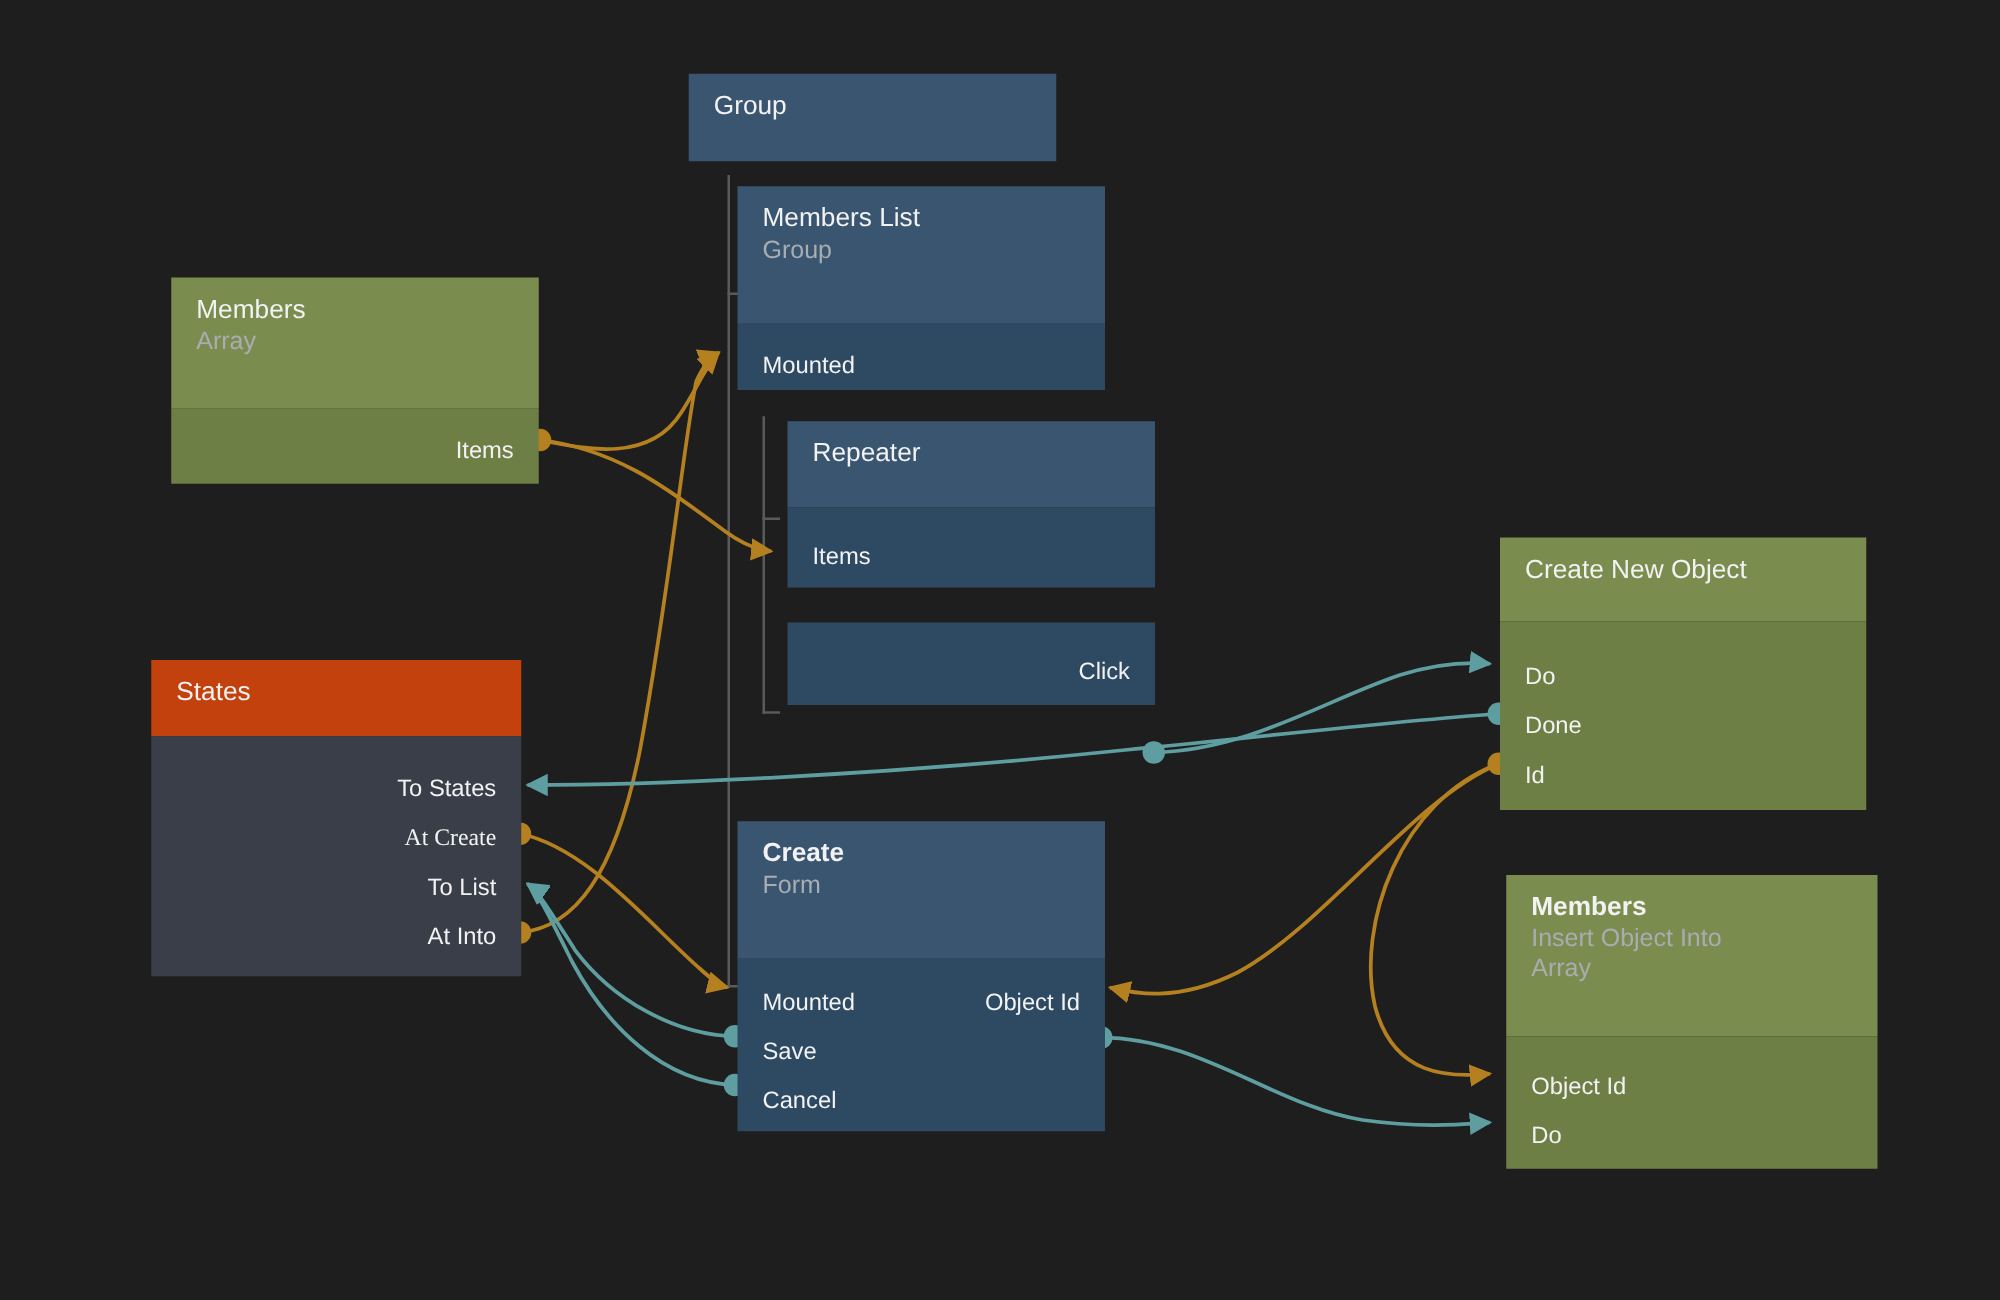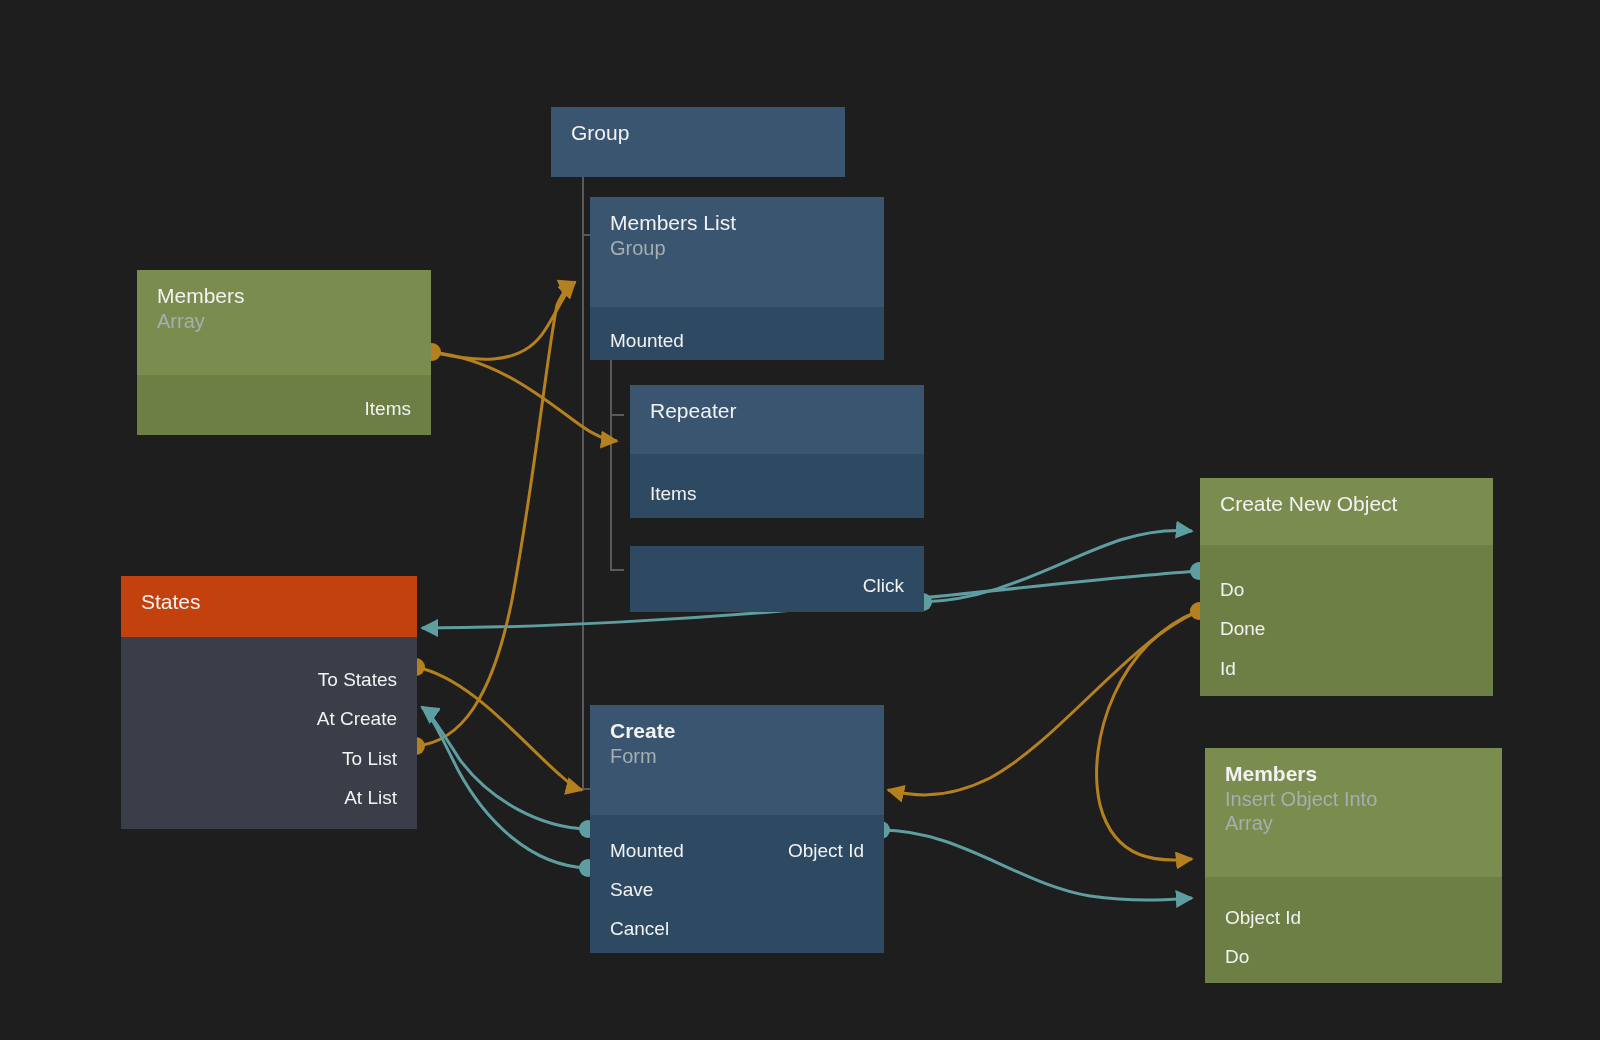--- a/index.html
+++ b/index.html
@@ -1,20 +1,20 @@
 <!DOCTYPE html>
 <html><head>
 <meta charset="utf-8">
 <style>
   html,body{margin:0;padding:0;background:#1e1e1e;}
   body{width:1600px;height:1040px;overflow:hidden;
        font-family:"Liberation Sans","DejaVu Sans",sans-serif;}
   #canvas{position:relative;width:1600px;height:1040px;background:#1e1e1e;}
   #wires{position:absolute;left:0;top:0;width:1600px;height:1040px;pointer-events:none;}
-  .node{position:absolute;box-sizing:border-box;margin-top:48px;}
+  .node{position:absolute;box-sizing:border-box;}
   .nhead{box-sizing:border-box;padding:14px 20px 12px 20px;}
   .nbody{box-sizing:border-box;}
   .ntitle{font-size:21px;color:#f2f2f2;line-height:1.18;}
   .ntitle.bold{font-weight:bold;}
   .nsub{font-size:20px;color:#a8adb2;line-height:1.22;}
   .port{position:absolute;font-size:19px;color:#f2f2f2;white-space:nowrap;line-height:1;}
   .port.left{left:20px;}
   .port.right{right:20px;text-align:right;}
   
   .blue .nhead{background:#3a5570;}
@@ -139,23 +139,23 @@
       <div class="port right" style="top:24px;">Items</div>
     </div>
   </div>
 
   <div class="node grey" style="left:121px;top:528px;width:296px;height:253px;">
     <div class="nhead" style="height:61px;">
       <div class="ntitle">States</div>
     </div>
     <div class="nbody" style="height:192px;position:relative;">
       <div class="port right" style="top:33px;">To States</div>
-      <div class="port right" style="top:72px;">At Create</div>
+      <div class="port right" style="top:72px;font-family:Liberation Serif, serif;">At Create</div>
       <div class="port right" style="top:112px;">To List</div>
-      <div class="port right" style="top:151px;">At List</div>
+      <div class="port right" style="top:151px;">At Into</div>
     </div>
   </div>
 
   <div class="node green" style="left:1200px;top:430px;width:293px;height:184px;">
     <div class="nhead" style="height:67px;">
       <div class="ntitle">Create New Object</div>
     </div>
     <div class="nbody" style="height:151px;position:relative;">
       <div class="port left" style="top:35px;">Do</div>
       <div class="port left" style="top:74px;">Done</div>

